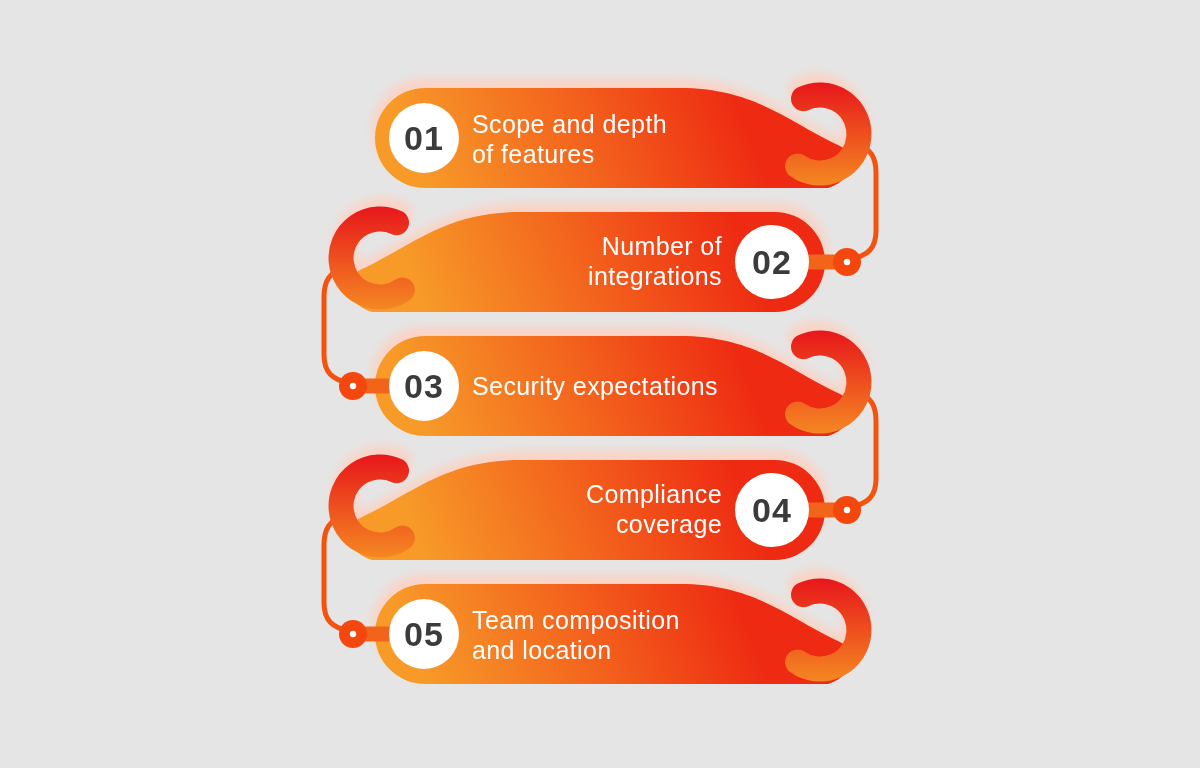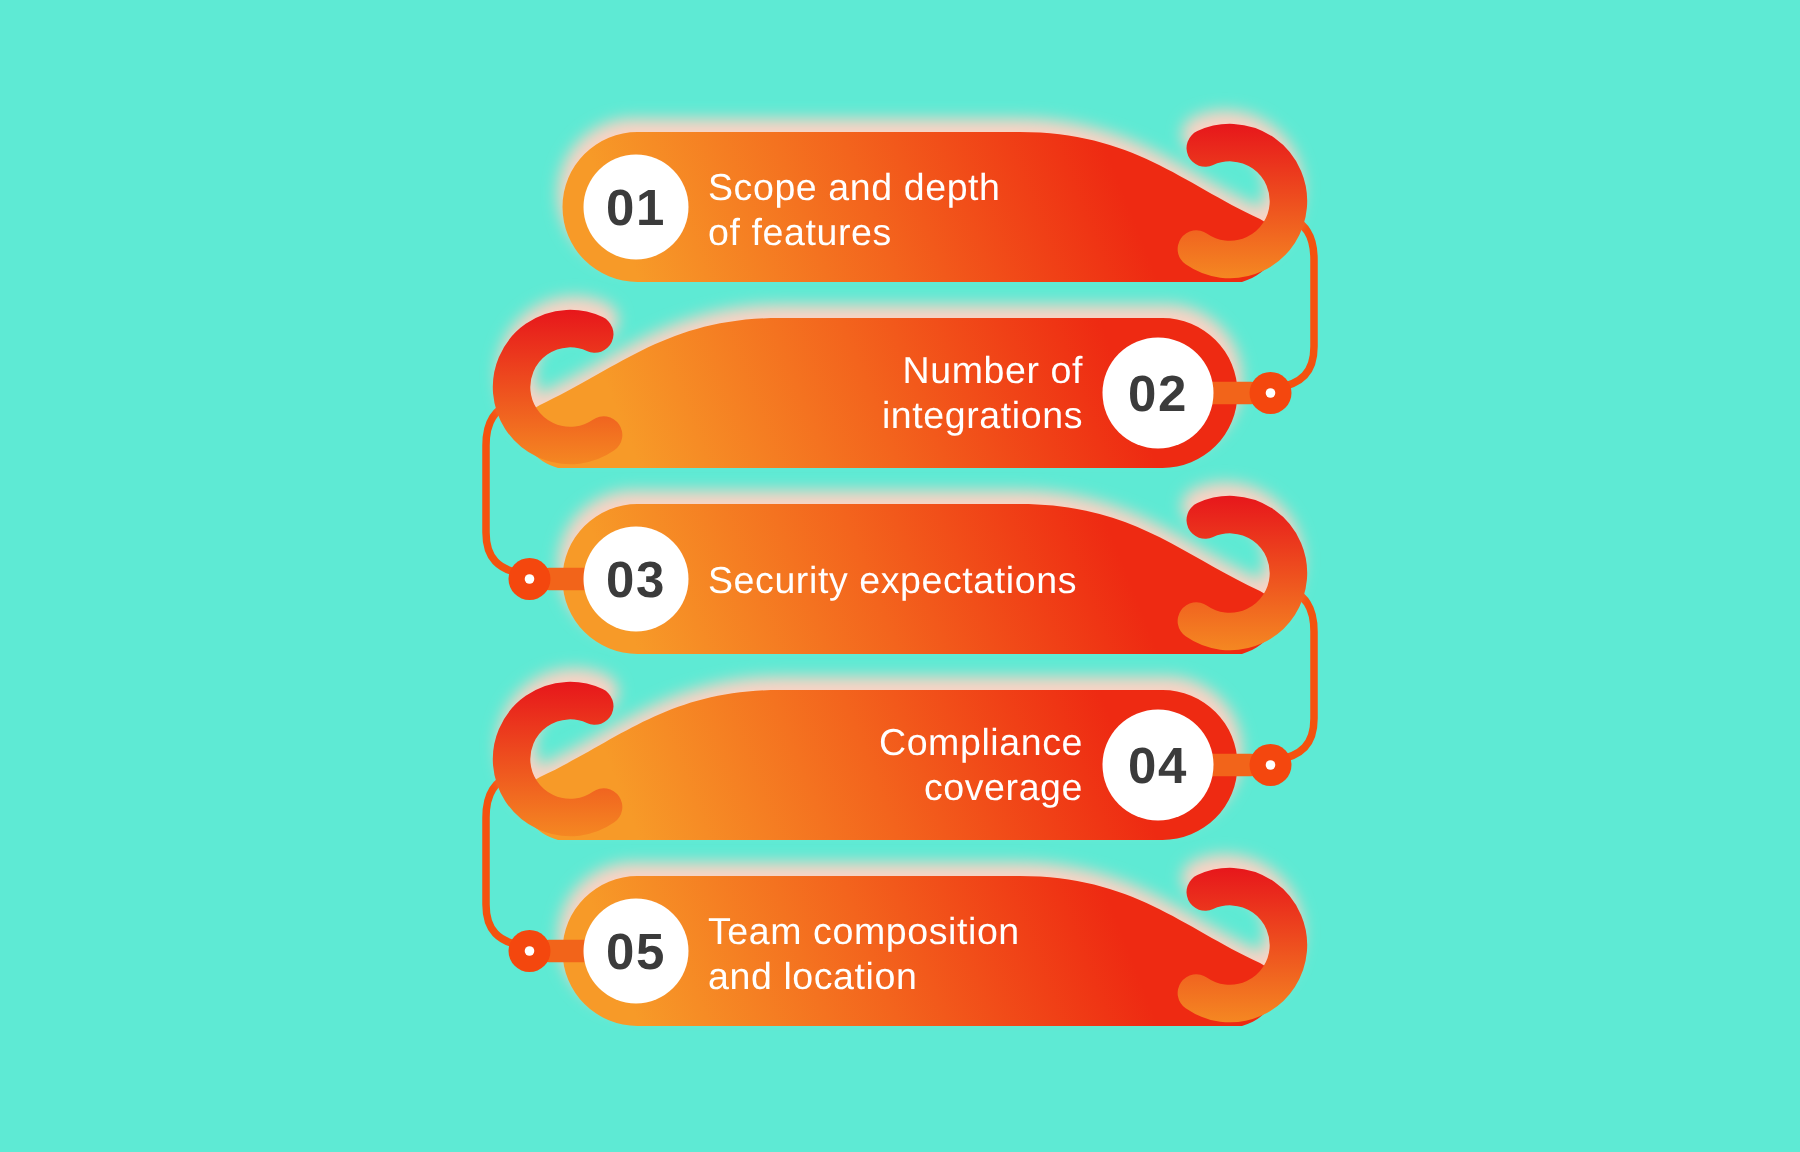--- a/index.html
+++ b/index.html
@@ -1,16 +1,16 @@
 <!DOCTYPE html>
 <html><head>
 <meta charset="utf-8">
 <style>
   html,body{margin:0;padding:0;background:#ffffff;}
-  .stage{position:relative;width:1200px;height:768px;background:#5eead4;overflow:hidden;
+  .stage{position:relative;width:1200px;height:768px;background:#e5e5e5;overflow:hidden;
          font-family:"Liberation Sans",sans-serif;}
   svg{display:block;}
   .label{font-family:"Liberation Sans",sans-serif;font-size:25px;font-weight:500;letter-spacing:0.4px;}
   .label.start{text-anchor:start;}
   .label.end{text-anchor:end;}
   .num{font-family:"Liberation Sans",sans-serif;font-size:34px;font-weight:700;
        text-anchor:middle;letter-spacing:1px;}
 </style>
 </head>
 <body>

